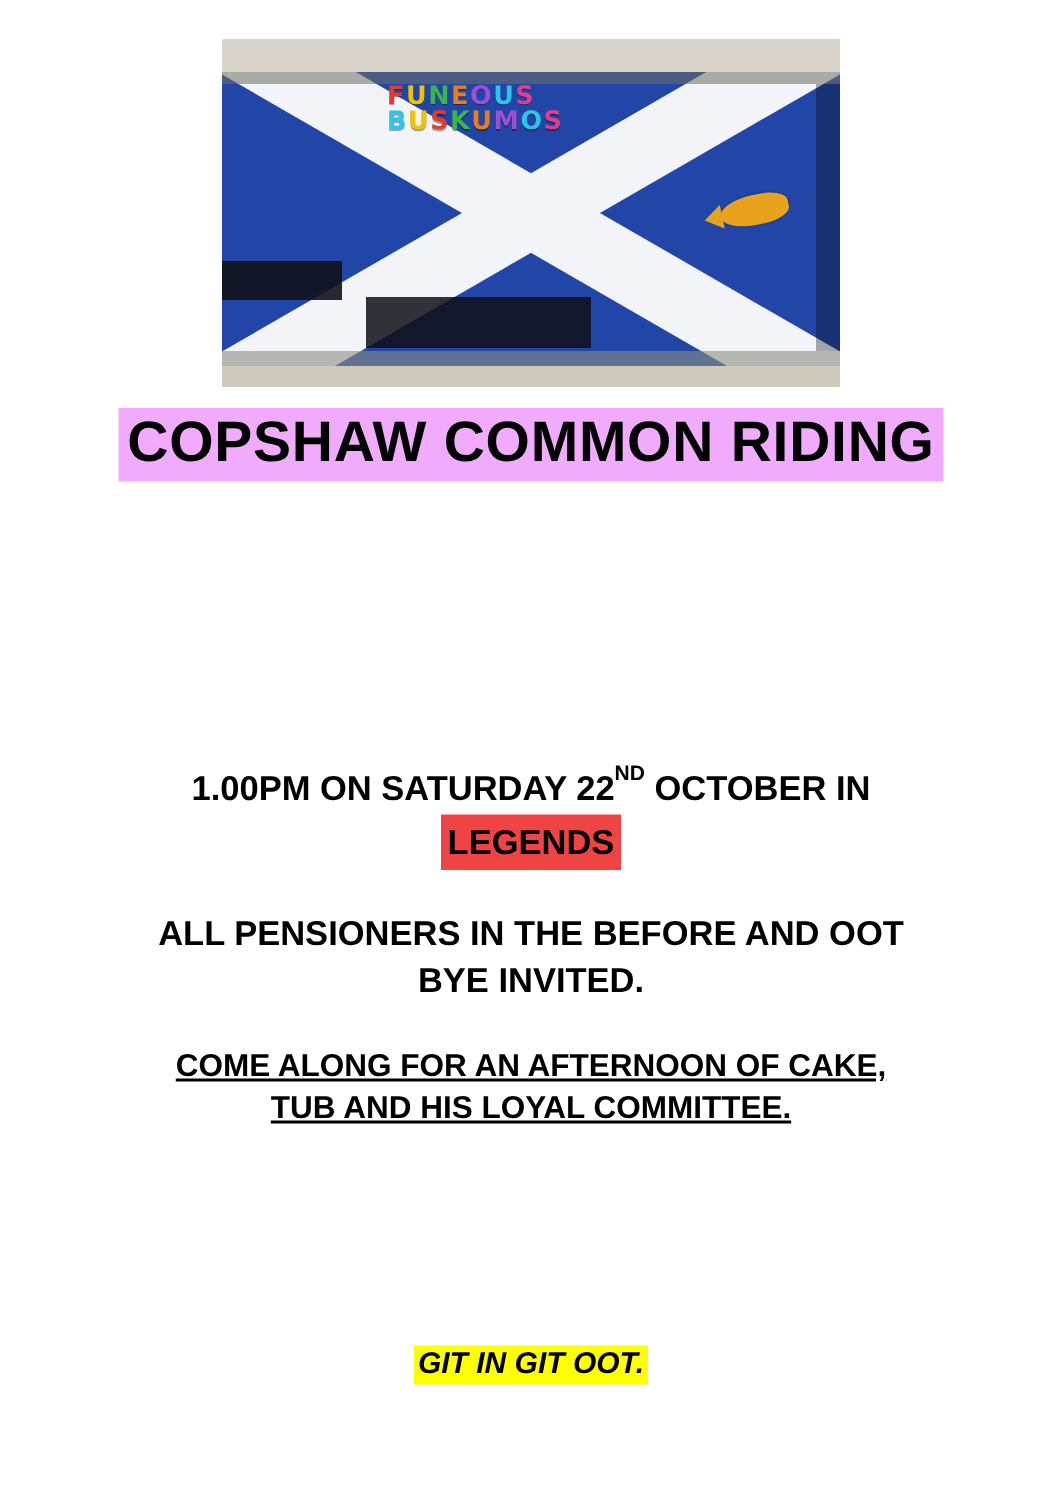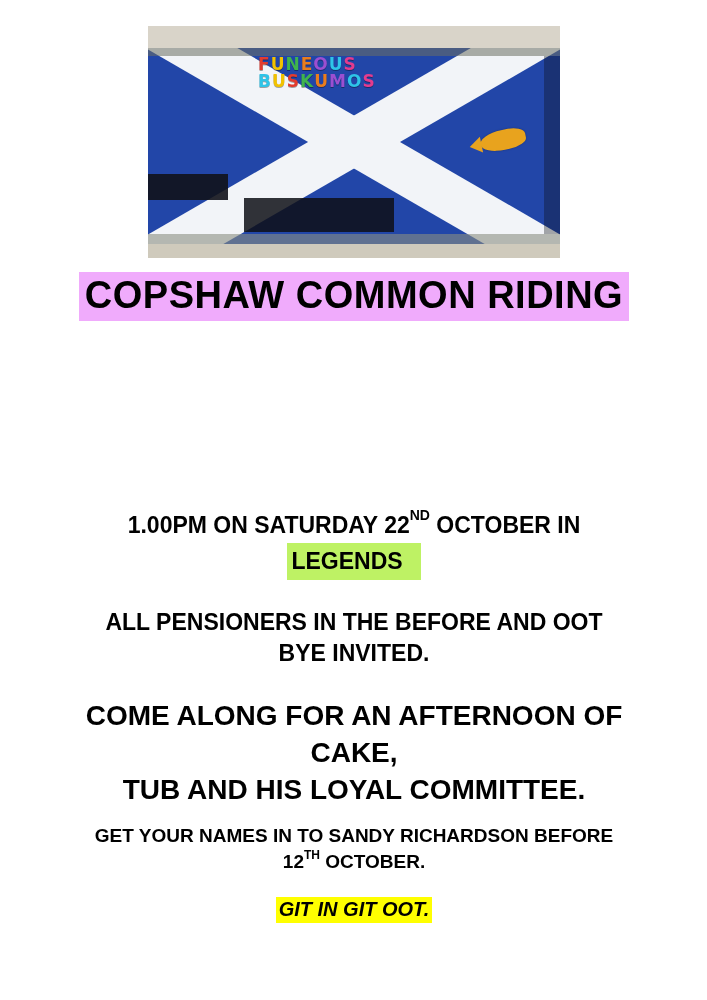--- a/index.html
+++ b/index.html
@@ -180,34 +180,34 @@
     font-size: 23px;
     font-weight: 700;
     line-height: 1.5;
   }
   .when sup {
     font-size: 14px;
     vertical-align: top;
     line-height: 1;
   }
   .venue-hl {
-    background: #bef264;
-    padding: 1px 18px 2px 4px;
+    background: #ef4444;
+    padding: 1px 4px 2px 4px;
     display: inline-block;
   }
 
   .para {
     position: absolute;
     left: 40px;
     width: 628px;
     text-align: center;
     font-weight: 700;
   }
   .para-1 { top: 607px; font-size: 23px; line-height: 1.33; }
-  .para-2 { top: 697px; font-size: 28px; line-height: 1.33; }
+  .para-2 { top: 697px; font-size: 21px; line-height: 1.33; text-decoration: underline; }
   .para-3 { top: 823px; font-size: 19px; line-height: 1.38; }
   .para-3 sup { font-size: 12px; vertical-align: top; line-height: 1; }
 
   .footer {
     position: absolute;
     top: 897px;
     left: 40px;
     width: 628px;
     text-align: center;
     font-style: italic;
@@ -256,22 +256,18 @@
   <div class="para para-1">
     <div>ALL PENSIONERS IN THE BEFORE AND OOT</div>
     <div>BYE INVITED.</div>
   </div>
 
   <div class="para para-2">
     <div>COME ALONG FOR AN AFTERNOON OF CAKE,</div>
     <div>TUB AND HIS LOYAL COMMITTEE.</div>
   </div>
 
-  <div class="para para-3">
-    <div>GET YOUR NAMES IN TO SANDY RICHARDSON BEFORE</div>
-    <div><span>12</span><sup>TH</sup><span> OCTOBER.</span></div>
-  </div>
 
   <div class="footer">
     <span class="hl">GIT IN GIT OOT.</span>
   </div>
 
 </div>
 
 </body></html>

